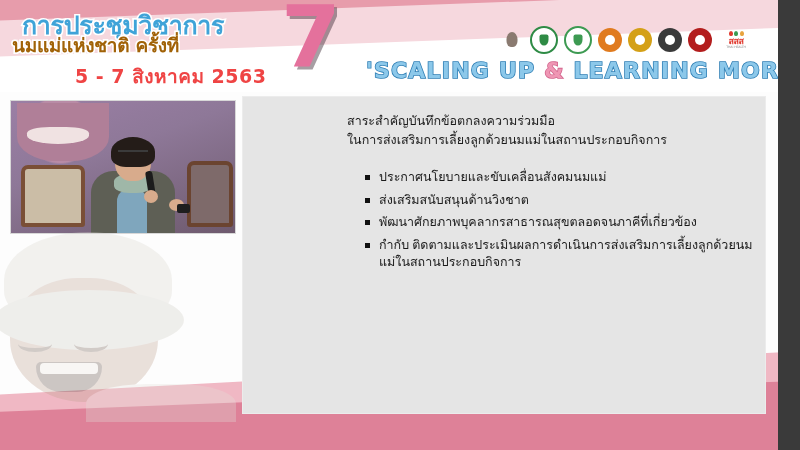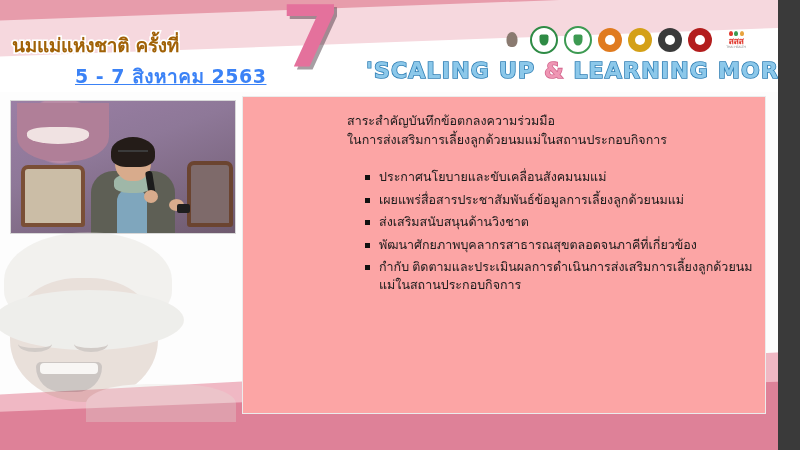--- a/index.html
+++ b/index.html
@@ -89,24 +89,23 @@
     left: 12px;
     font-size: 19px;
     color: #a16207;
   }
   .title-date {
     position: absolute;
     top: 61px;
     left: 75px;
     font-size: 19px;
     font-weight: bold;
-    color: #3b82f6;
+    color: #ef4444;
     white-space: nowrap;
     letter-spacing: 0.5px;
-    text-decoration: underline;
   }
 
   .edition-number {
     position: absolute;
     top: -6px;
     left: 281px;
     font-size: 86px;
     font-weight: bold;
     color: #e4719c;
     line-height: 1;
@@ -229,21 +228,21 @@
     background: #de8198;
     transform: rotate(-2.2deg);
     transform-origin: left bottom;
   }
 
   
   .content-card {
     position: absolute;
     top: 96px; left: 242px;
     width: 524px; height: 318px;
-    background: #fca5a5;
+    background: #e5e5e5;
     border: 1px solid #ececec;
     box-sizing: border-box;
   }
 
   .body-heading {
     position: absolute;
     left: 104px;
     top: 14px;
     width: 400px;
     color: #1b1b1b;
@@ -470,20 +469,21 @@
   <div class="slide-white"></div>
 
   <div class="footer-band-light"></div>
   <div class="footer-band-dark"></div>
 
   <div class="banner">
     <div class="band-dark"></div>
     <div class="band-light"></div>
     <div class="band-white-wedge"></div>
 
+    <div class="title-th title-line1">การประชุมวิชาการ</div>
     <div class="title-th title-line2">นมแม่แห่งชาติ ครั้งที่</div>
 
     <div class="edition-number">7</div>
 
     <div class="title-date">5 - 7 สิงหาคม 2563</div>
 
     <div class="slogan"><span>'SCALING UP </span><span class="amp">&amp;</span><span> LEARNING MORE'</span></div>
 
     <div class="logo-row">
       <div class="logo logo-emblem"></div>
@@ -536,21 +536,20 @@
   </div>
 
   <div class="content-card">
     <div class="body-heading">
       <div>สาระสำคัญบันทึกข้อตกลงความร่วมมือ</div>
       <div>ในการส่งเสริมการเลี้ยงลูกด้วยนมแม่ในสถานประกอบกิจการ</div>
     </div>
 
     <ul class="bullet-list">
       <li>ประกาศนโยบายและขับเคลื่อนสังคมนมแม่</li>
-      <li>เผยแพร่สื่อสารประชาสัมพันธ์ข้อมูลการเลี้ยงลูกด้วยนมแม่</li>
       <li>ส่งเสริมสนับสนุนด้านวิงชาต</li>
       <li>พัฒนาศักยภาพบุคลากรสาธารณสุขตลอดจนภาคีที่เกี่ยวข้อง</li>
       <li>กำกับ ติดตามและประเมินผลการดำเนินการส่งเสริมการเลี้ยงลูกด้วยนมแม่ในสถานประกอบกิจการ</li>
     </ul>
   </div>
 
   <div class="page-edge-right"></div>
 </div>
 
 </body></html>

